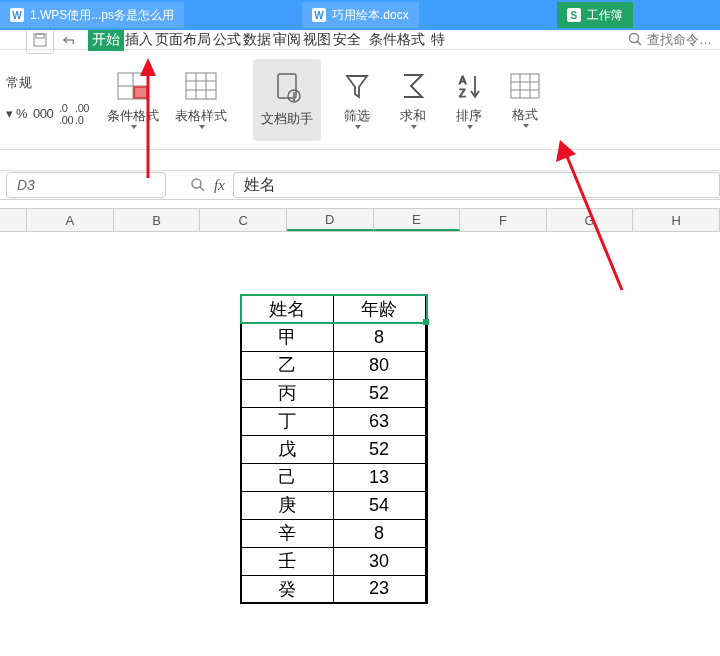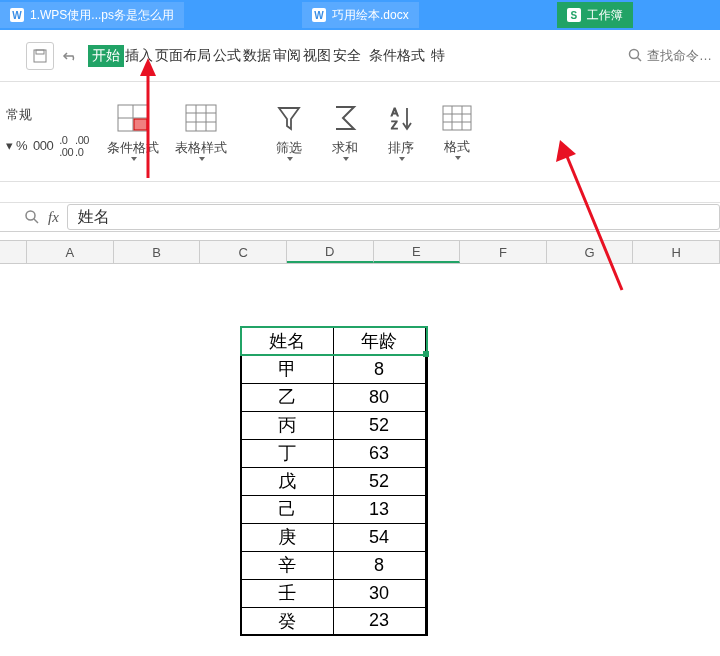--- a/index.html
+++ b/index.html
@@ -6,21 +6,21 @@
 body { width: 720px; height: 656px; background: #fff; overflow: hidden; position: relative; }
 
 
 .tabs-bar { height: 30px; background: #409eff; display: flex; align-items: center; position: relative; }
 .tab { background: #5aaaff; color: #fff; font-size: 12px; height: 26px; display: flex; align-items: center; padding: 0 10px; margin-right: 8px; }
 .tab .ticon { width: 14px; height: 14px; background: #fff; color: #3a8ee6; font-size: 10px; display: inline-flex; align-items: center; justify-content: center; margin-right: 6px; font-weight: bold; border-radius: 2px; }
 .tab.green .ticon { background: #fff; color: #21a366; }
 .tab.green { background: #21a366; }
 
 
-.menubar { height: 52px; display: flex; align-items: center; padding: 0 8px; border-bottom: 1px solid #e0e0e0; font-size: 14px; color: #333; }
+.menubar { height: 20px; display: flex; align-items: center; padding: 0 8px; border-bottom: 1px solid #e0e0e0; font-size: 14px; color: #333; }
 .menubar .mbtn { display: inline-flex; align-items: center; justify-content: center; height: 28px; }
 .menubar .boxbtn { width: 28px; border: 1px solid #ccc; border-radius: 3px; margin-right: 4px; }
 .menubar .undo { width: 24px; margin-right: 6px; }
 .menubar .tabbtn { padding: 0 1px; font-size: 14px; }
 .menubar .start { background: #21a366; color: #fff; padding: 2px 4px; height: 22px; }
 .menubar .search { margin-left: auto; display: flex; align-items: center; color: #777; font-size: 13px; text-align: right; }
 .menubar .search svg { margin-right: 4px; }
 
 
 .ribbon { height: 100px; display: flex; align-items: center; padding: 0 6px; border-bottom: 1px solid #e0e0e0; }
@@ -141,20 +141,31 @@
         <line x1="2" y1="19" x2="32" y2="19" stroke="#888"></line>
         <line x1="12" y1="2" x2="12" y2="28" stroke="#888"></line>
         <line x1="22" y1="2" x2="22" y2="28" stroke="#888"></line>
       </svg>
     <div class="label">
         <span>表格样式</span>
         <span class="caret caret-down"></span>
       </div>
   </div>
   <div style="width:18px"></div>
+  <div class="tool active">
+    <svg width="30" height="32" viewBox="0 0 30 32">
+        <rect x="6" y="2" width="18" height="24" rx="2" fill="none" stroke="#666" stroke-width="1.5"></rect>
+        <circle cx="22" cy="24" r="6" fill="none" stroke="#666" stroke-width="1.5"></circle>
+        <line x1="22" y1="20" x2="22" y2="26" stroke="#666" stroke-width="1.5"></line>
+        <circle cx="22" cy="28" r="0.8" fill="#666"></circle>
+      </svg>
+    <div class="label">
+        <span>文档助手</span>
+      </div>
+  </div>
   <div style="width:8px"></div>
   <div class="tool" style="width:56px">
     <svg width="28" height="30" viewBox="0 0 28 30">
         <path d="M4 5 H24 L16 16 V26 L12 23 V16 Z" fill="none" stroke="#555" stroke-width="1.8"></path>
       </svg>
     <div class="label">
         <span>筛选</span>
         <span class="caret caret-down"></span>
       </div>
   </div>
@@ -188,20 +199,23 @@
         <line x1="21" y1="2" x2="21" y2="26" stroke="#888"></line>
       </svg>
     <div class="label">
         <span>格式</span>
         <span class="caret caret-down"></span>
       </div>
   </div>
 </div>
 
 <div class="fbar">
+  <div class="namebox">
+      <span>D3</span>
+    </div>
   <svg width="16" height="16" viewBox="0 0 16 16" style="margin-left:24px">
       <circle cx="6.5" cy="6.5" r="4.5" fill="none" stroke="#888" stroke-width="1.5"></circle>
       <line x1="10" y1="10" x2="14" y2="14" stroke="#888" stroke-width="1.5"></line>
     </svg>
   <span class="fx">fx</span>
   <div class="formula">
       <span>姓名</span>
     </div>
 </div>
 

